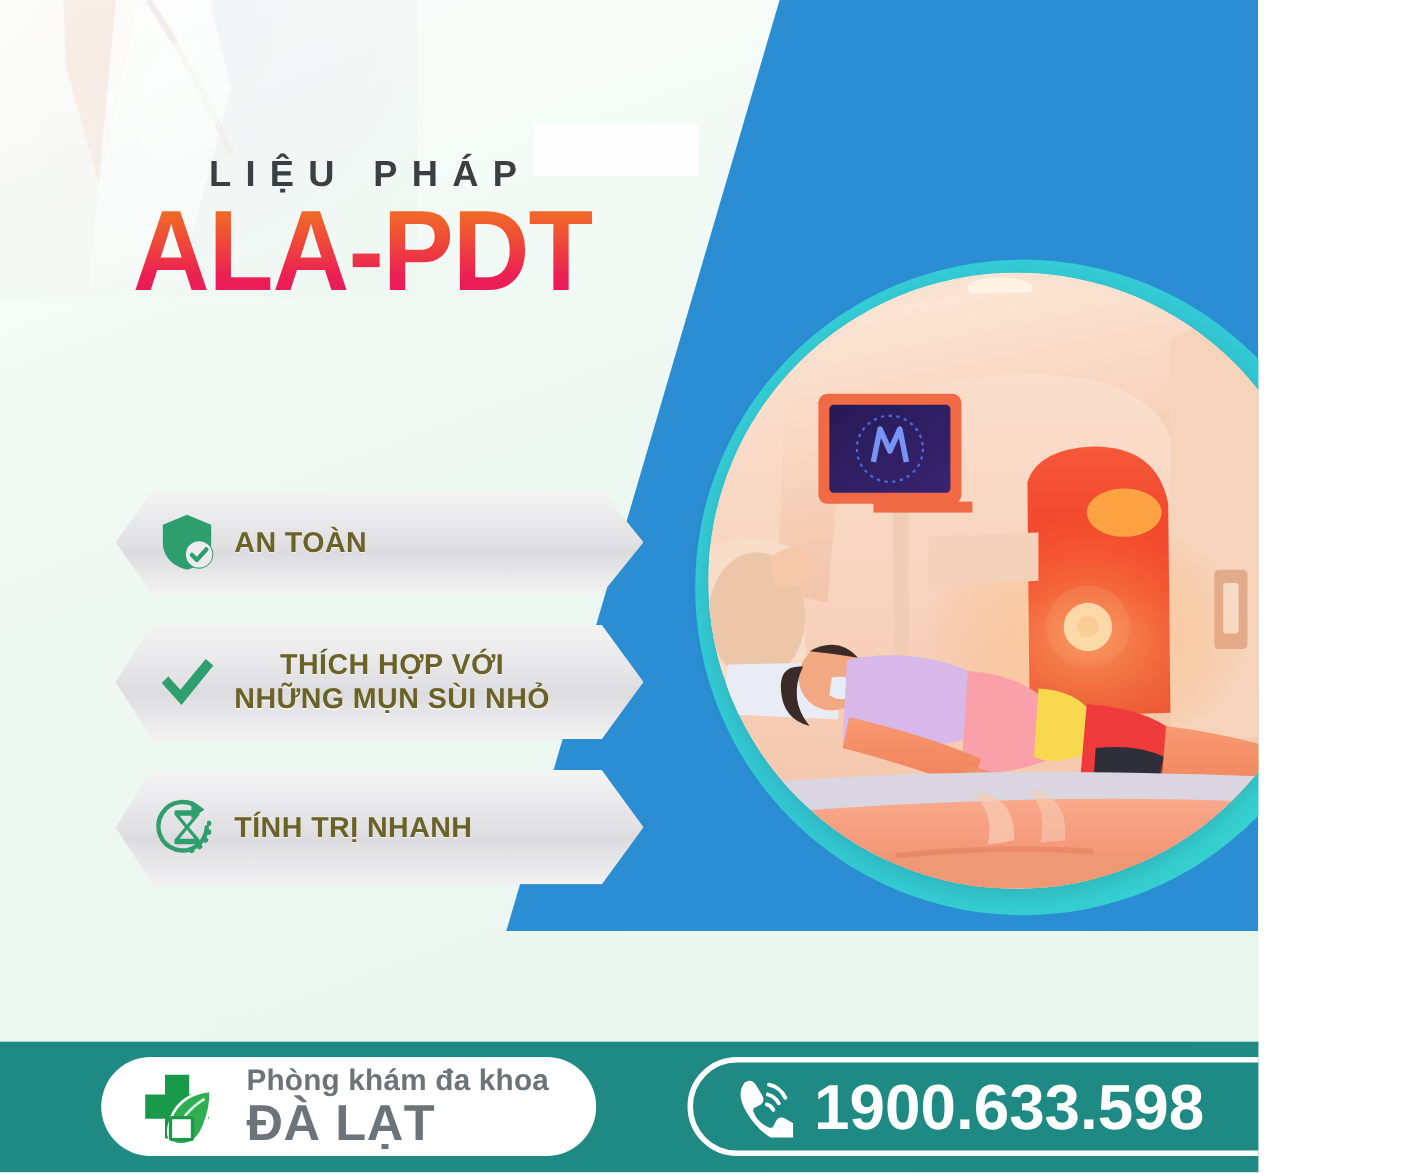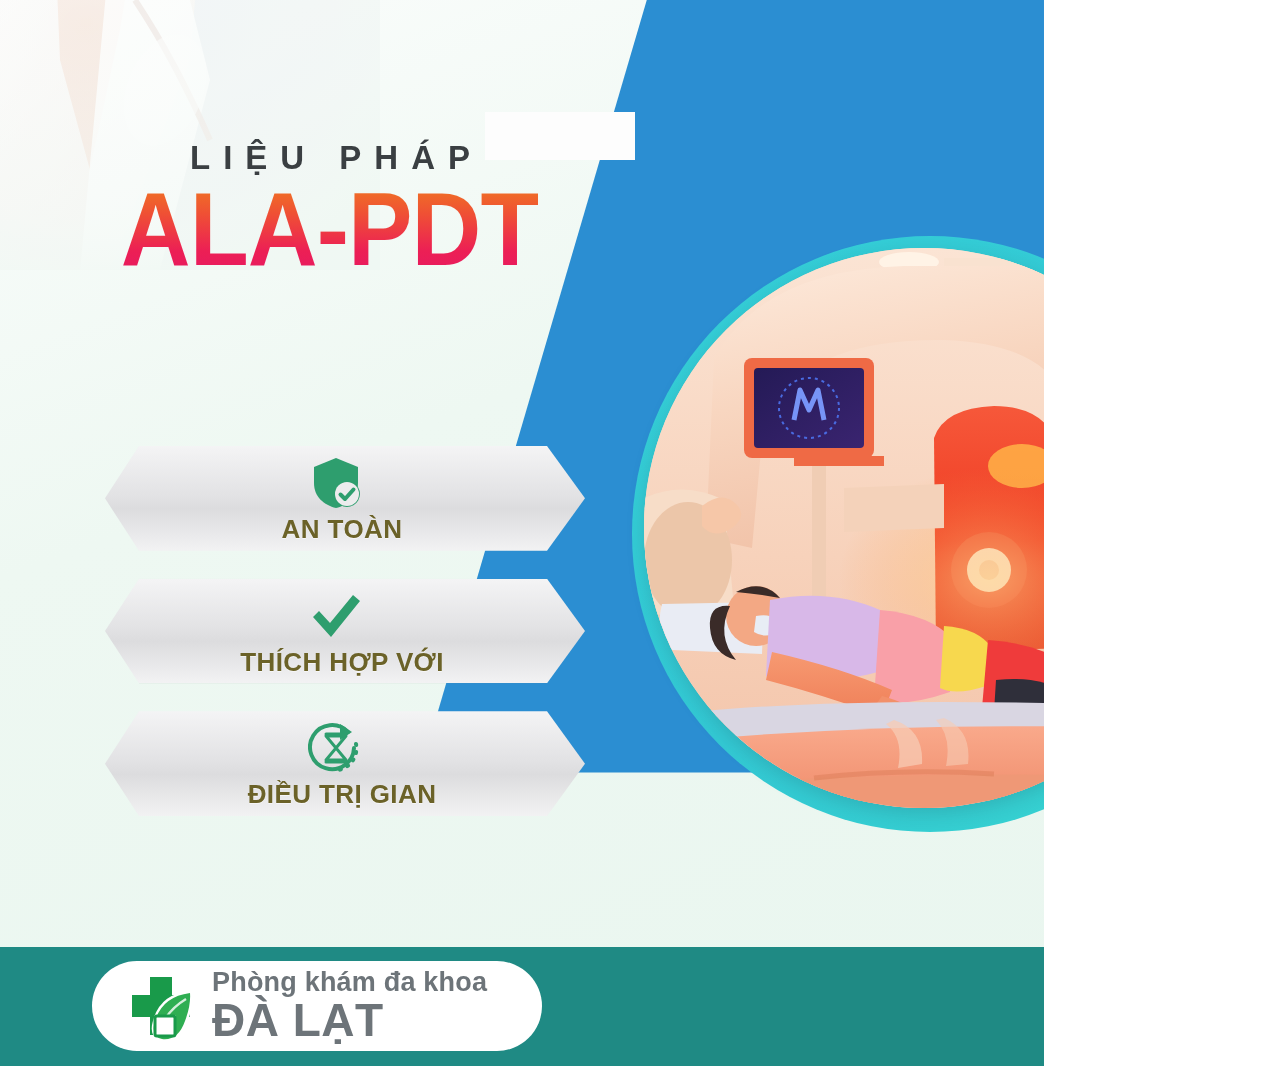--- a/index.html
+++ b/index.html
@@ -5,21 +5,21 @@
   * { margin:0; padding:0; box-sizing:border-box; }
   html, body { width:1280px; height:1066px; }
   body {
     font-family:"Liberation Sans", sans-serif;
     background:#ffffff;
     overflow:hidden;
   }
 
   #poster {
     position:relative;
-    width:1044px;
+    width:1144px;
     height:1066px;
     overflow:hidden;
     background:linear-gradient(160deg,#fbfdfc 0%,#eef8f2 40%,#e9f6ef 100%);
     text-decoration:underline;
   }
 
   
   .doctor-watermark {
     position:absolute; left:-40px; top:-60px;
     width:420px; height:330px;
@@ -65,21 +65,20 @@
   .badge {
     position:relative;
     width:480px;
     min-height:94px;
     margin-bottom:28px;
     display:flex; align-items:center;
     padding:6px 40px 6px 34px;
     background:linear-gradient(180deg,#f4f4f5 0%,#e2e2e4 48%,#dcdcde 60%,#f2f2f3 100%);
     clip-path:polygon(0% 50%, 34px 0%, calc(100% - 38px) 0%, 100% 50%, calc(100% - 38px) 100%, 34px 100%);
     filter:drop-shadow(2px 4px 3px rgba(120,130,125,.30));
-    flex-direction:column;
   }
   .badge.tall { min-height:104px;text-align:center; }
   .badge-icon {
     width:62px; flex:0 0 62px;
     display:flex; align-items:center; justify-content:center;
     margin-right:12px;
   }
   .badge-text {
     font-size:26px; font-weight:bold; line-height:1.18;
     letter-spacing:.4px;
@@ -117,21 +116,21 @@
   }
   .clinic-pill {
     position:absolute; left:92px; top:14px;
     width:450px; height:90px;
     background:#ffffff;
     border-radius:46px;
     display:flex; align-items:center;
     padding-left:26px;
   }
   .clinic-logo { width:86px; flex:0 0 86px; display:flex; align-items:center; justify-content:center; }
-  .clinic-names { margin-left:8px; }
+  .clinic-names { margin-left:20px; }
   .clinic-sub {
     font-size:27px; font-weight:bold; color:#6d7479;
     letter-spacing:.2px; line-height:1.05; text-align:center;
   }
   .clinic-main {
     font-size:46px; font-weight:bold; color:#6d7479;
     letter-spacing:.5px; line-height:1.05; text-align:center;
   }
   .phone-pill {
     position:absolute; left:625px; top:14px;
@@ -315,37 +314,38 @@
     </div>
 
     <div class="badge tall">
       <span class="badge-icon">
         <svg width="54" height="50" viewBox="0 0 54 50">
           <path d="M4 26 L10 20 L21 32 L44 4 L51 10 L22 46 Z" fill="#2e9e6e"></path>
         </svg>
       </span>
       <span class="badge-text">
         <span class="line">THÍCH HỢP VỚI</span>
+        <span class="line">NHỮNG MỤN SÙI NHỎ</span>
       </span>
     </div>
 
 
     <div class="badge tall">
       <span class="badge-icon">
         <svg width="56" height="56" viewBox="0 0 56 56">
           <path d="M40 12 A22 22 0 1 0 46 28" stroke="#2e9e6e" stroke-width="4" fill="none" stroke-linecap="round"></path>
           <path d="M32 4 L44 12 L32 20" fill="#2e9e6e"></path>
           <path d="M48 24 A22 22 0 0 1 30 50" stroke="#2e9e6e" stroke-width="4" fill="none" stroke-linecap="round" stroke-dasharray="1 7"></path>
           <path d="M18 16 H38 L28 28 L38 40 H18 L28 28 Z" stroke="#2e9e6e" stroke-width="3" fill="none" stroke-linejoin="round"></path>
           <path d="M18 14 H38" stroke="#2e9e6e" stroke-width="3" stroke-linecap="round"></path>
           <path d="M18 42 H38" stroke="#2e9e6e" stroke-width="3" stroke-linecap="round"></path>
         </svg>
       </span>
       <span class="badge-text">
-        <span class="line">ĐIỀU TRỊ GIAN</span>
+        <span class="line">TÍNH TRỊ NHANH</span>
       </span>
     </div>
 
   </div>
 
   <div class="footer">
 
     <div class="clinic-pill">
       <span class="clinic-logo">
         <svg width="74" height="74" viewBox="0 0 74 74">
@@ -356,16 +356,27 @@
           <rect x="30" y="46" width="22" height="22" rx="2" fill="#ffffff"></rect>
           <rect x="31" y="47" width="20" height="20" rx="2" fill="none" stroke="#199a4a" stroke-width="3"></rect>
         </svg>
       </span>
       <span class="clinic-names">
         <span class="clinic-sub">Phòng khám đa khoa</span>
         <span class="clinic-main">ĐÀ LẠT</span>
       </span>
     </div>
 
+    <div class="phone-pill">
+      <span class="phone-icon">
+        <svg width="56" height="56" viewBox="0 0 56 56">
+          <path d="M12 6 q6 -4 10 2 l6 10 q3 6 -3 9 l-4 2 q-2 1 -1 4 q4 10 14 14 q3 1 4 -1 l2 -4 q3 -6 9 -3 l10 6 q6 4 2 10 q-6 8 -17 5 Q26 54 13 32 Q4 16 12 6 Z" fill="#ffffff"></path>
+          <path d="M34 8 q10 2 15 12" stroke="#ffffff" stroke-width="3.5" fill="none" stroke-linecap="round"></path>
+          <path d="M33 17 q7 2 10 8" stroke="#ffffff" stroke-width="3.5" fill="none" stroke-linecap="round"></path>
+          <path d="M32 26 q4 1 6 5" stroke="#ffffff" stroke-width="3.5" fill="none" stroke-linecap="round"></path>
+        </svg>
+      </span>
+      <span class="phone-number">1900.633.598</span>
+    </div>
 
   </div>
 
 </div>
 
 </body></html>

